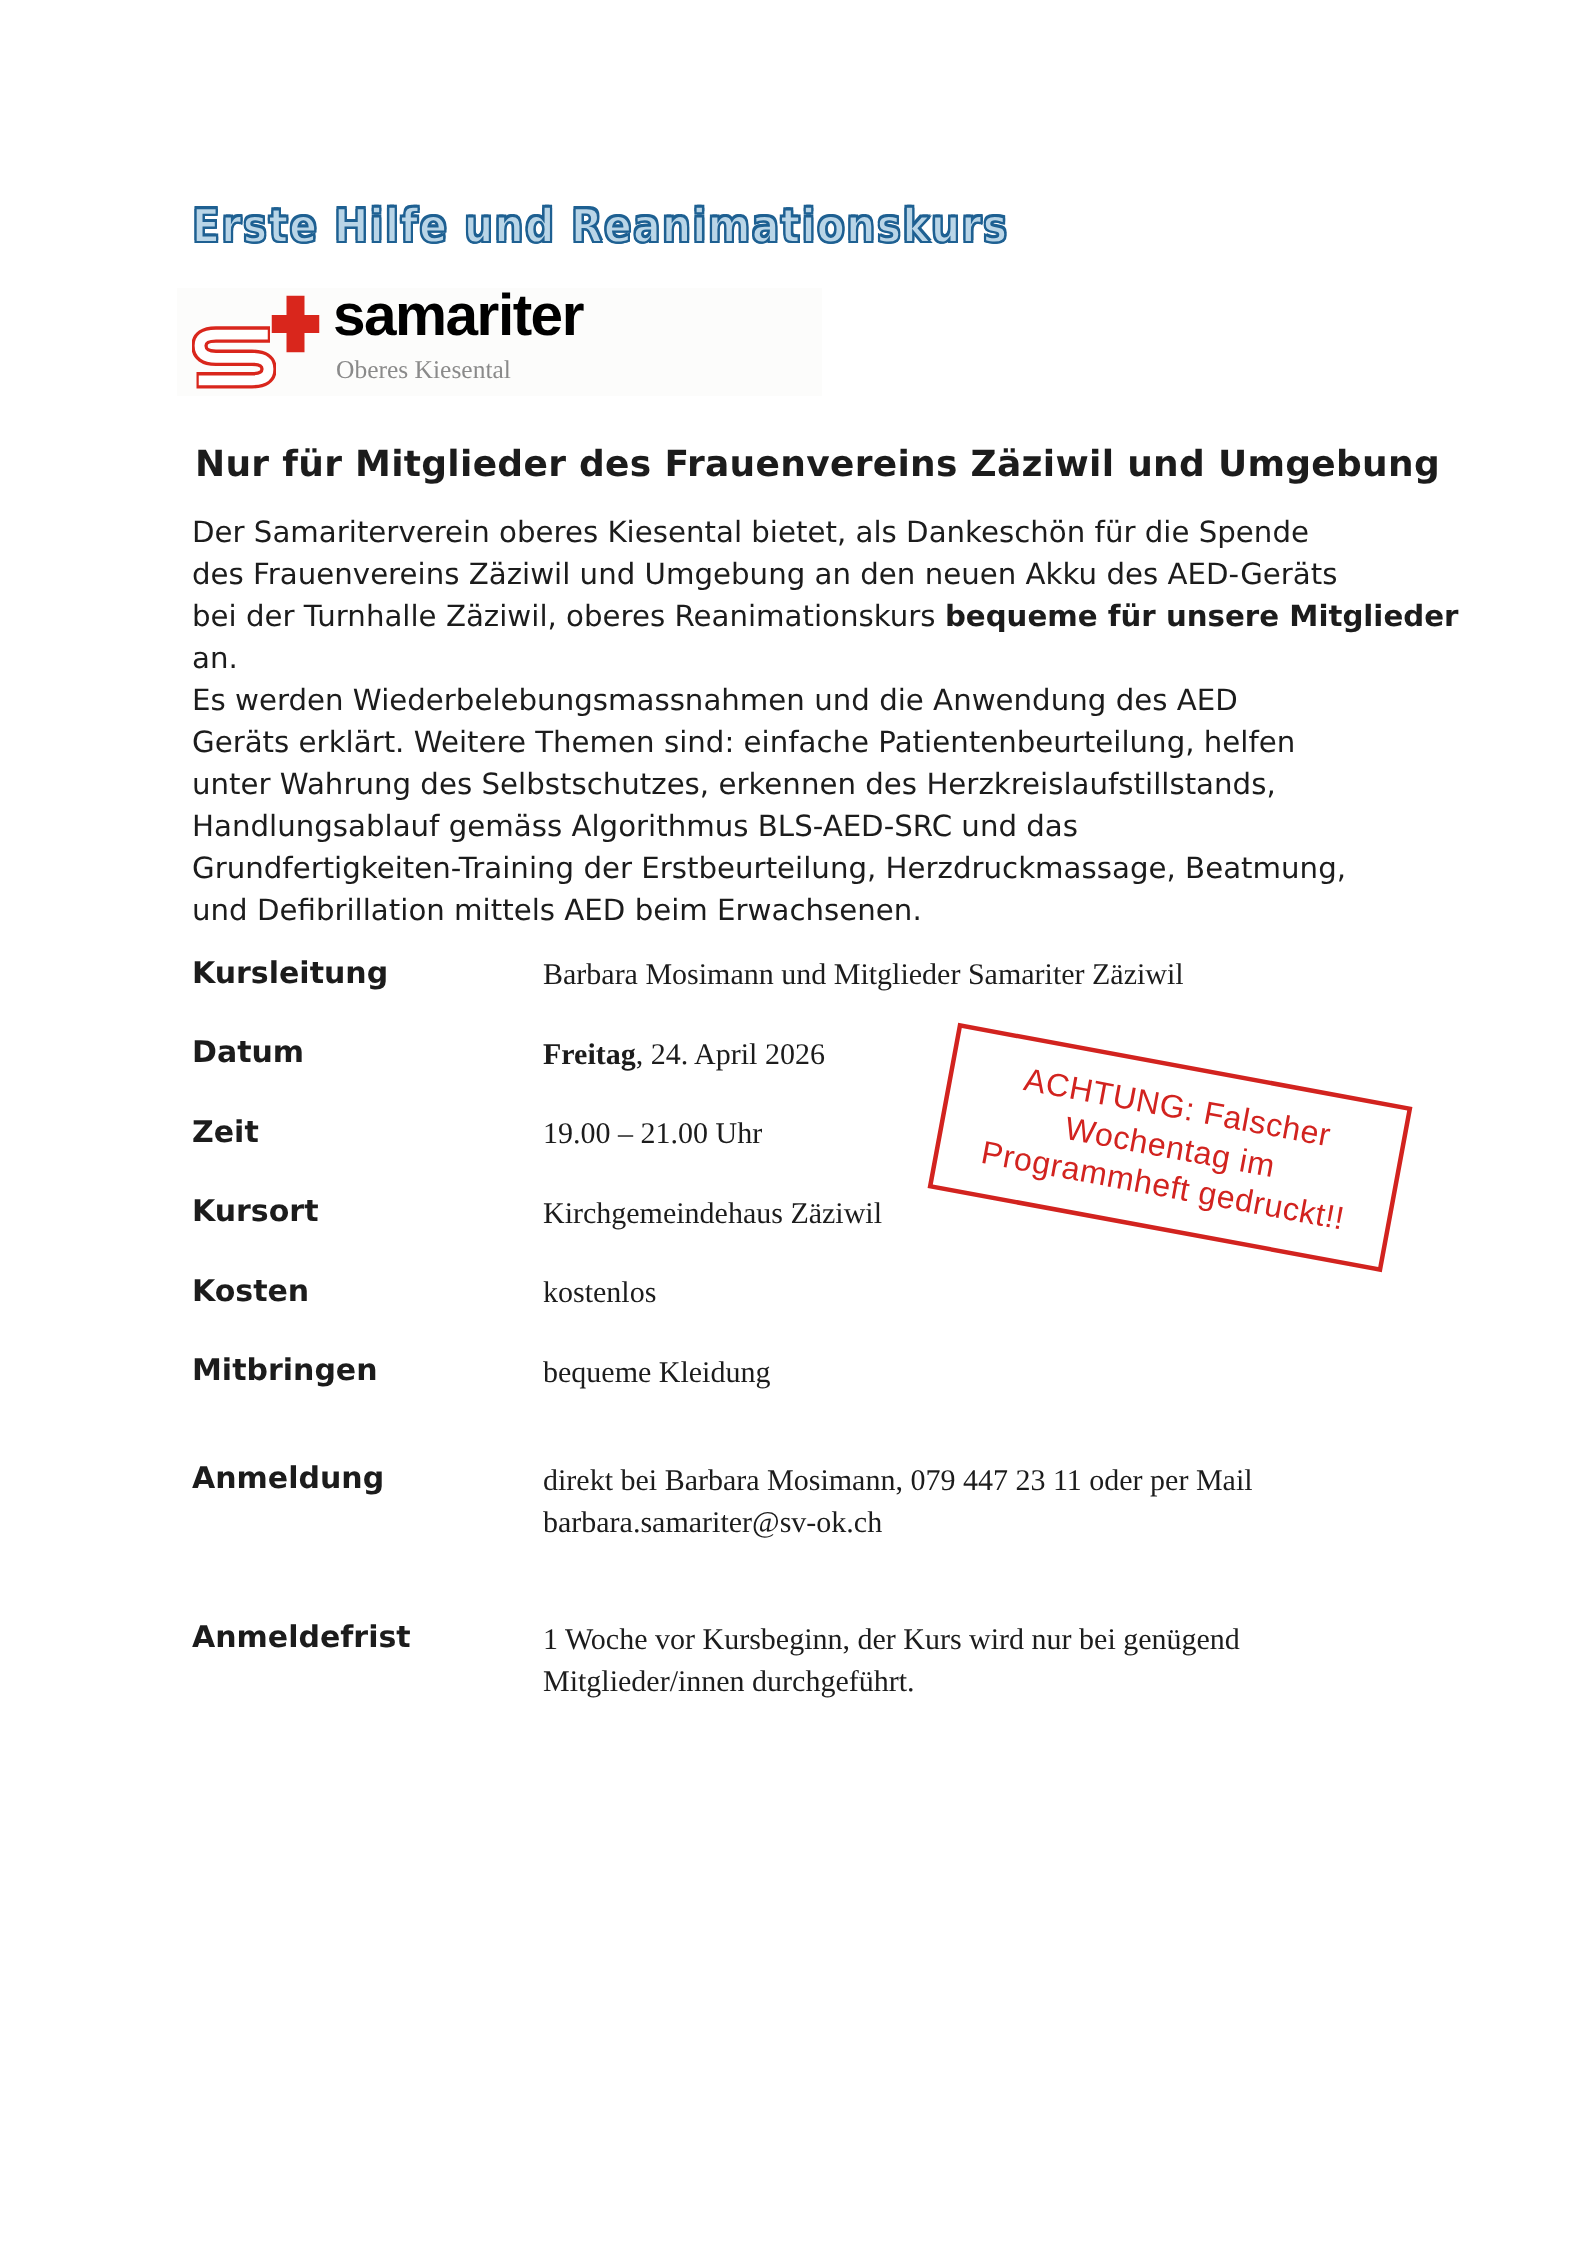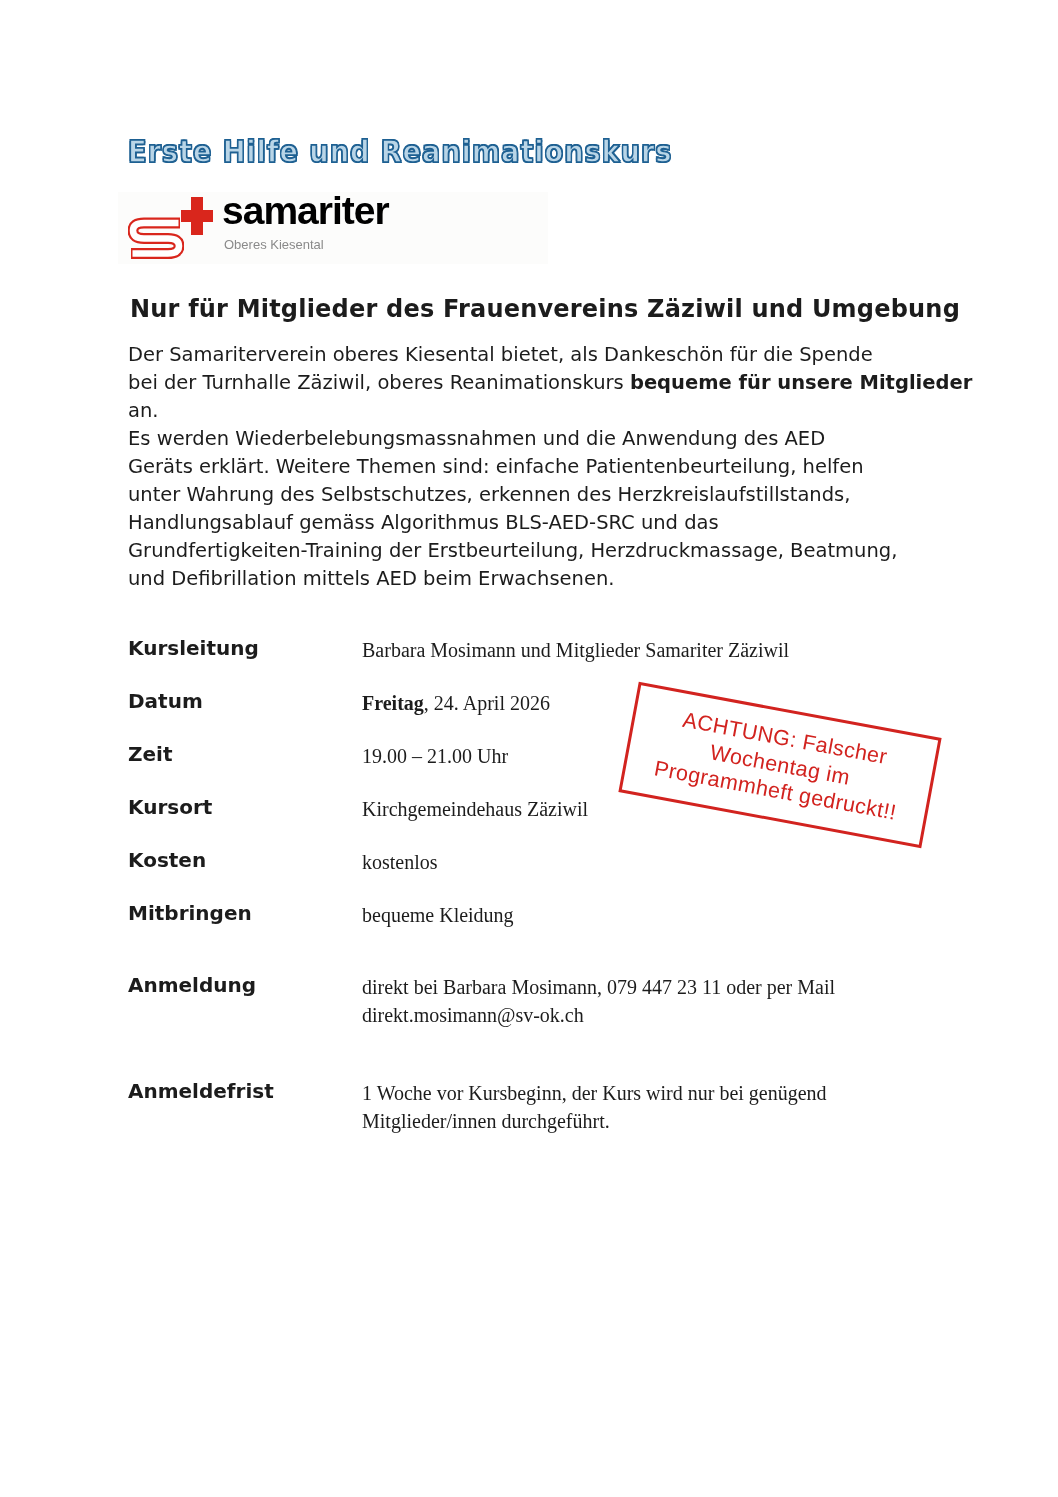--- a/index.html
+++ b/index.html
@@ -52,23 +52,23 @@
     font-size: 39px;
     font-weight: bold;
     letter-spacing: -1px;
     color: #000000;
     font-family: "Liberation Sans", sans-serif;
   }
   .logo .brand-sub {
     position: absolute;
     left: 106px;
     top: 45px;
-    font-size: 13px;
+    font-size: 17px;
     color: #8a8a8a;
-    font-family: Liberation Sans, sans-serif;
+    font-family: Liberation Serif, serif;
   }
 
   .heading {
     position: absolute;
     left: 128px;
     top: 293px;
     margin: 2px;
     font-size: 24px;
     font-weight: bold;
     letter-spacing: 0.2px;
@@ -132,20 +132,21 @@
       <rect x="0" y="13" width="32" height="12" fill="#d9261c"></rect>
     </svg>
     <div class="brand">samariter</div>
     <div class="brand-sub">Oberes Kiesental</div>
   </div>
 
   <h2 class="heading">Nur für Mitglieder des Frauenvereins Zäziwil und Umgebung</h2>
 
   <div class="bodytext">
     <div class="line">Der Samariterverein oberes Kiesental bietet, als Dankeschön für die Spende</div>
+    <div class="line">des Frauenvereins Zäziwil und Umgebung an den neuen Akku des AED-Geräts</div>
     <div class="line"><span>bei der Turnhalle Zäziwil, oberes Reanimationskurs </span><b>bequeme für unsere Mitglieder</b></div>
     <div class="line">an.</div>
     <div class="line">Es werden Wiederbelebungsmassnahmen und die Anwendung des AED</div>
     <div class="line">Geräts erklärt. Weitere Themen sind: einfache Patientenbeurteilung, helfen</div>
     <div class="line">unter Wahrung des Selbstschutzes, erkennen des Herzkreislaufstillstands,</div>
     <div class="line">Handlungsablauf gemäss Algorithmus BLS-AED-SRC und das</div>
     <div class="line">Grundfertigkeiten-Training der Erstbeurteilung, Herzdruckmassage, Beatmung,</div>
     <div class="line">und Defibrillation mittels AED beim Erwachsenen.</div>
   </div>
 
@@ -176,21 +177,21 @@
 
   <div class="detail-row" style="top:901px">
     <div class="label">Mitbringen</div>
     <div class="value">bequeme Kleidung</div>
   </div>
 
   <div class="detail-row" style="top:973px">
     <div class="label">Anmeldung</div>
     <div class="value">
       <div>direkt bei Barbara Mosimann, 079 447 23 11 oder per Mail</div>
-      <div>direkt.mosimann@sv-ok.ch</div>
+      <div>barbara.samariter@sv-ok.ch</div>
     </div>
   </div>
 
   <div class="detail-row" style="top:1079px">
     <div class="label">Anmeldefrist</div>
     <div class="value">
       <div>1 Woche vor Kursbeginn, der Kurs wird nur bei genügend</div>
       <div>Mitglieder/innen durchgeführt.</div>
     </div>
   </div>

